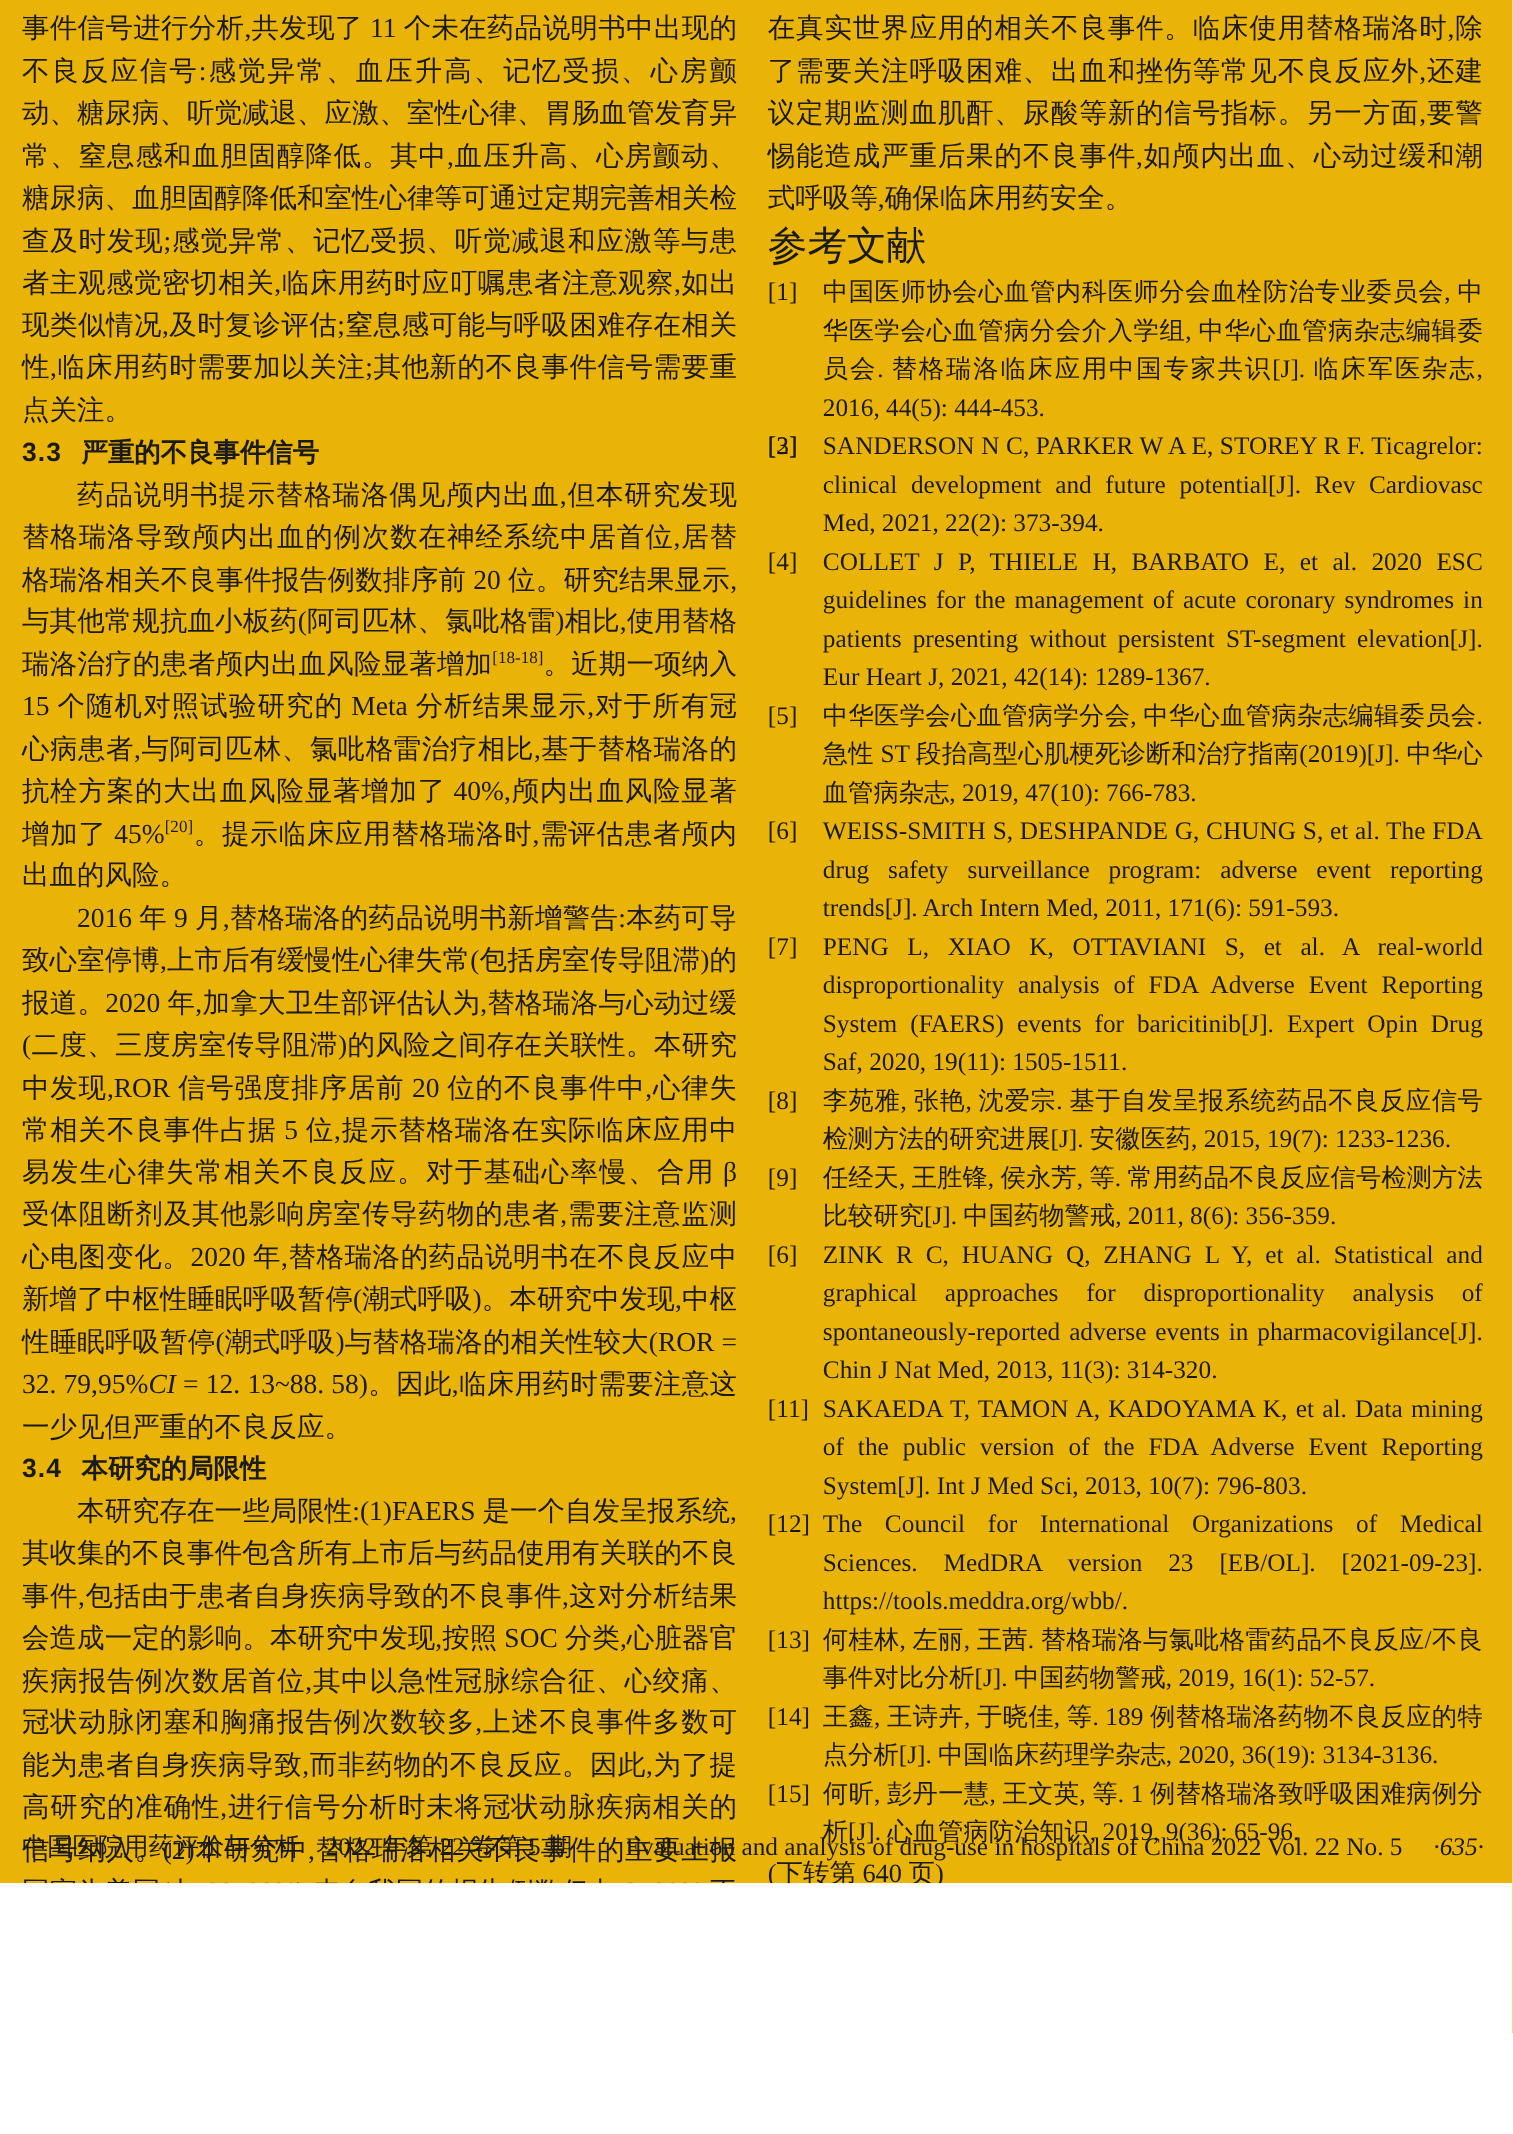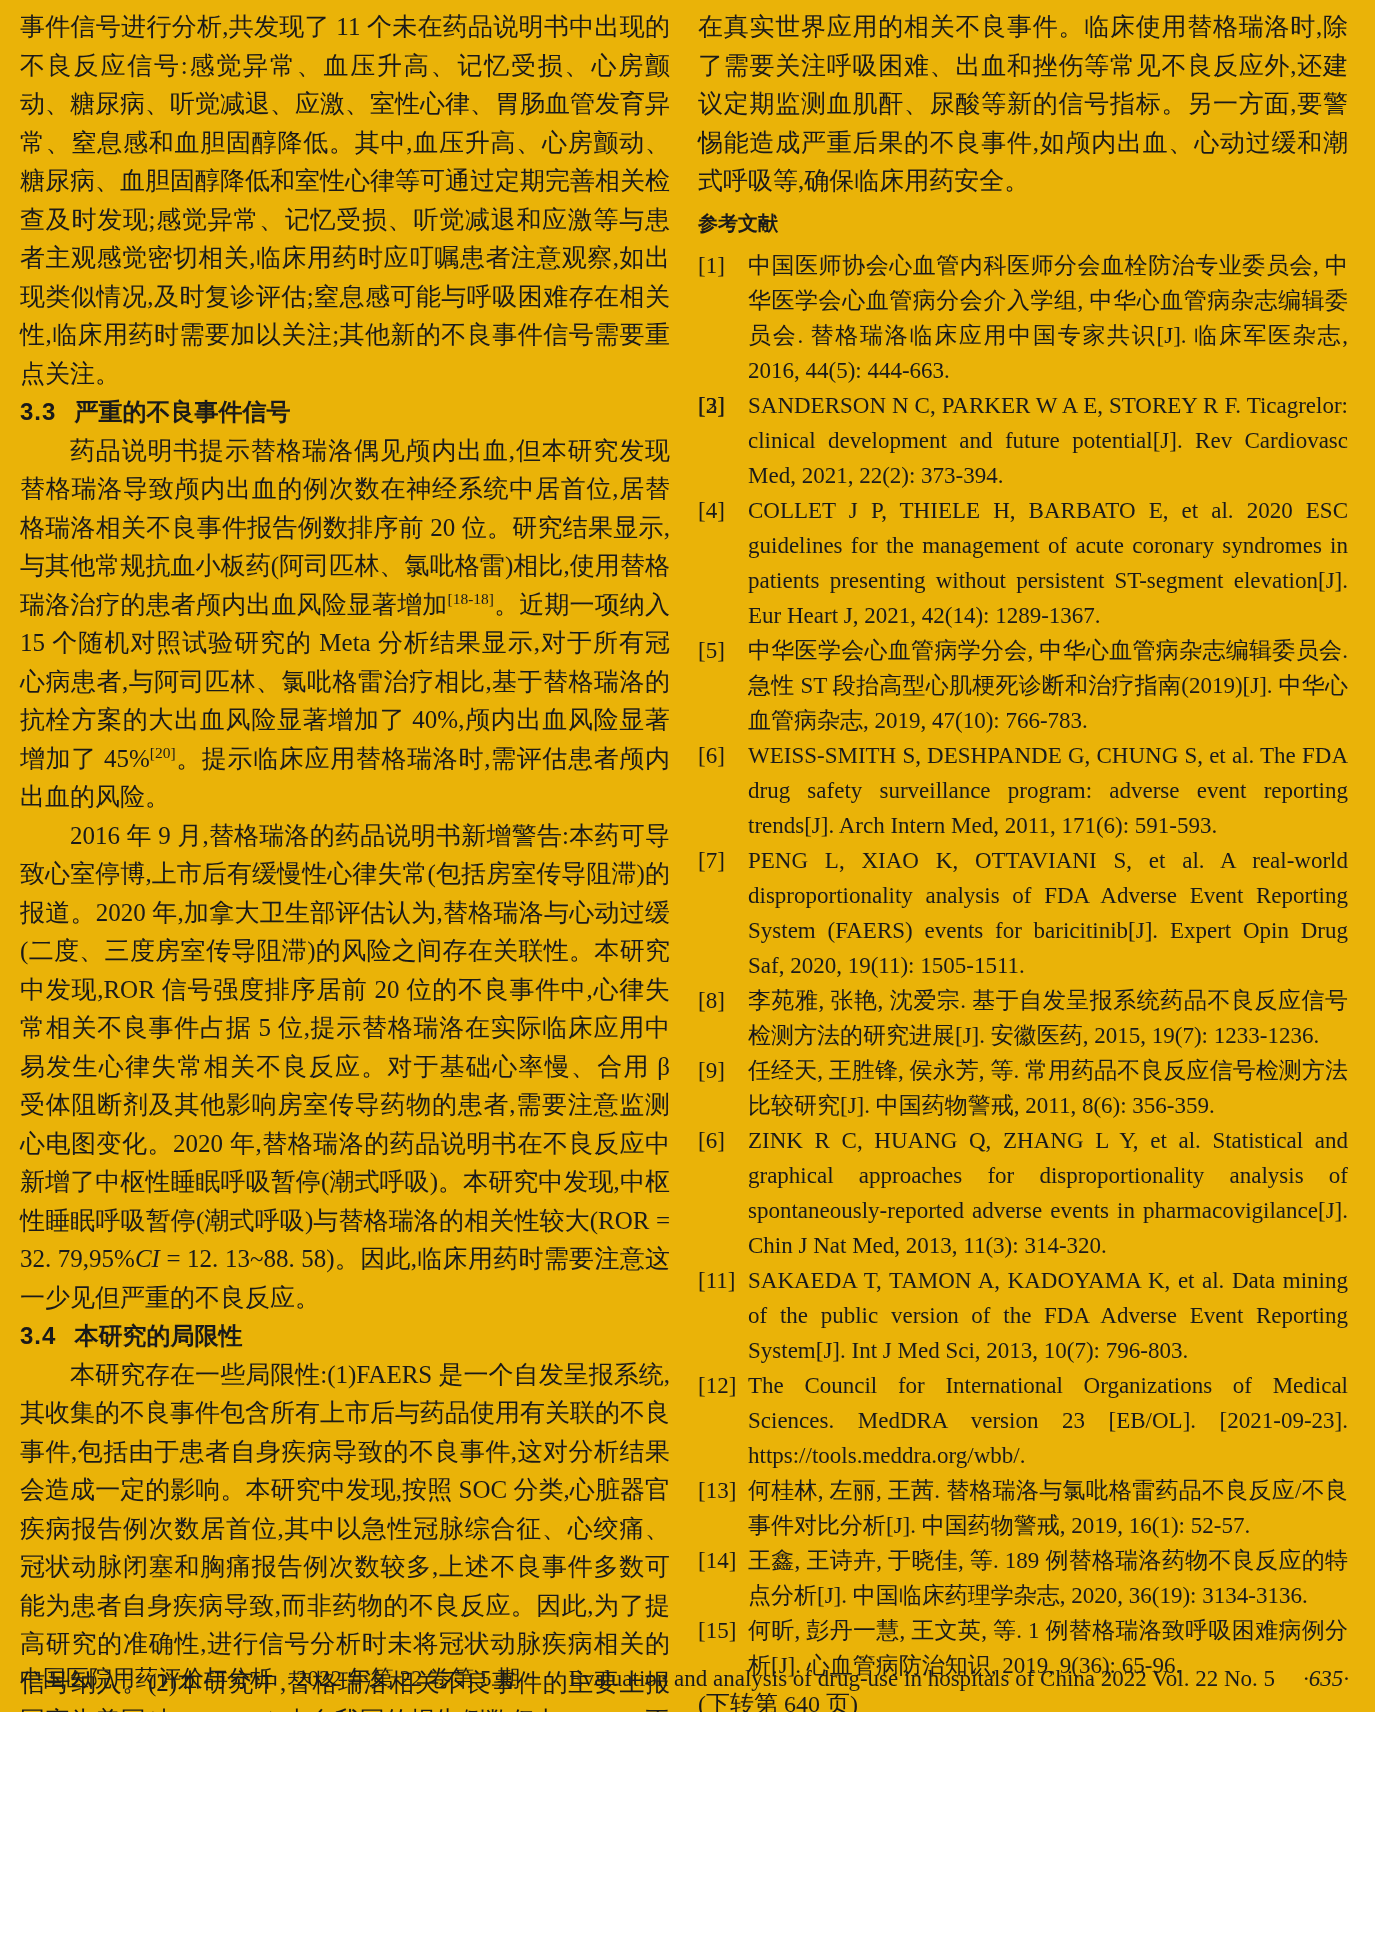--- a/index.html
+++ b/index.html
@@ -29,22 +29,22 @@
     font-family:"Liberation Sans","DejaVu Sans",sans-serif;
     font-weight:bold;
     font-size:24px;
     line-height:38.5px;
     text-align:left;
   }
   .sec-heading .sec-num{margin-right:18px;letter-spacing:1px;}
   .refs-heading{
     margin:1px 0 4px 0;
     font-family:"Liberation Sans","DejaVu Sans",sans-serif;
-    font-weight:bold;
-    font-size:20px;
+    font-weight:normal;
+    font-size:36px;
     line-height:42px;
   }
   .ref{
     position:relative;
     padding-left:50px;
     margin:0;
     font-size:23px;
     line-height:35px;
     text-align:justify;
   }
@@ -94,21 +94,21 @@
 
       <p class="body indent">综上所述,本研究通过数据挖掘与分析,探讨了替格瑞洛</p>
     </div>
 
     <div class="col">
       <p class="body">在真实世界应用的相关不良事件。临床使用替格瑞洛时,除了需要关注呼吸困难、出血和挫伤等常见不良反应外,还建议定期监测血肌酐、尿酸等新的信号指标。另一方面,要警惕能造成严重后果的不良事件,如颅内出血、心动过缓和潮式呼吸等,确保临床用药安全。</p>
 
       <p class="refs-heading">参考文献</p>
 
       <div>
-        <p class="ref"><span class="ref-num">[1]</span><span>中国医师协会心血管内科医师分会血栓防治专业委员会, 中华医学会心血管病分会介入学组, 中华心血管病杂志编辑委员会. 替格瑞洛临床应用中国专家共识[J]. 临床军医杂志, 2016, 44(5): 444-663.</span></p>
+        <p class="ref"><span class="ref-num">[1]</span><span>中国医师协会心血管内科医师分会血栓防治专业委员会, 中华医学会心血管病分会介入学组, 中华心血管病杂志编辑委员会. 替格瑞洛临床应用中国专家共识[J]. 临床军医杂志, 2016, 44(5): 444-453.</span></p>
         <p class="ref"><span class="ref-num">[2]</span></p>
         <p class="ref"><span class="ref-num">[3]</span><span>SANDERSON N C, PARKER W A E, STOREY R F. Ticagrelor: clinical development and future potential[J]. Rev Cardiovasc Med, 2021, 22(2): 373-394.</span></p>
         <p class="ref"><span class="ref-num">[4]</span><span>COLLET J P, THIELE H, BARBATO E, et al. 2020 ESC guidelines for the management of acute coronary syndromes in patients presenting without persistent ST-segment elevation[J]. Eur Heart J, 2021, 42(14): 1289-1367.</span></p>
         <p class="ref"><span class="ref-num">[5]</span><span>中华医学会心血管病学分会, 中华心血管病杂志编辑委员会. 急性 ST 段抬高型心肌梗死诊断和治疗指南(2019)[J]. 中华心血管病杂志, 2019, 47(10): 766-783.</span></p>
         <p class="ref"><span class="ref-num">[6]</span><span>WEISS-SMITH S, DESHPANDE G, CHUNG S, et al. The FDA drug safety surveillance program: adverse event reporting trends[J]. Arch Intern Med, 2011, 171(6): 591-593.</span></p>
         <p class="ref"><span class="ref-num">[7]</span><span>PENG L, XIAO K, OTTAVIANI S, et al. A real-world disproportionality analysis of FDA Adverse Event Reporting System (FAERS) events for baricitinib[J]. Expert Opin Drug Saf, 2020, 19(11): 1505-1511.</span></p>
         <p class="ref"><span class="ref-num">[8]</span><span>李苑雅, 张艳, 沈爱宗. 基于自发呈报系统药品不良反应信号检测方法的研究进展[J]. 安徽医药, 2015, 19(7): 1233-1236.</span></p>
         <p class="ref"><span class="ref-num">[9]</span><span>任经天, 王胜锋, 侯永芳, 等. 常用药品不良反应信号检测方法比较研究[J]. 中国药物警戒, 2011, 8(6): 356-359.</span></p>
         <p class="ref"><span class="ref-num">[6]</span><span>ZINK R C, HUANG Q, ZHANG L Y, et al. Statistical and graphical approaches for disproportionality analysis of spontaneously-reported adverse events in pharmacovigilance[J]. Chin J Nat Med, 2013, 11(3): 314-320.</span></p>
         <p class="ref"><span class="ref-num">[11]</span><span>SAKAEDA T, TAMON A, KADOYAMA K, et al. Data mining of the public version of the FDA Adverse Event Reporting System[J]. Int J Med Sci, 2013, 10(7): 796-803.</span></p>

